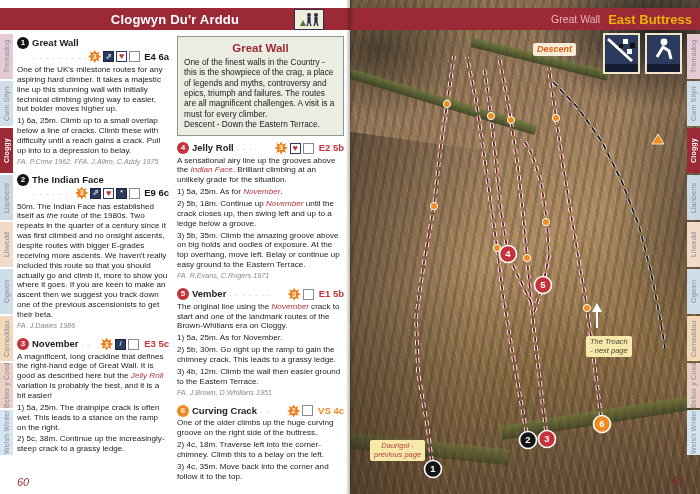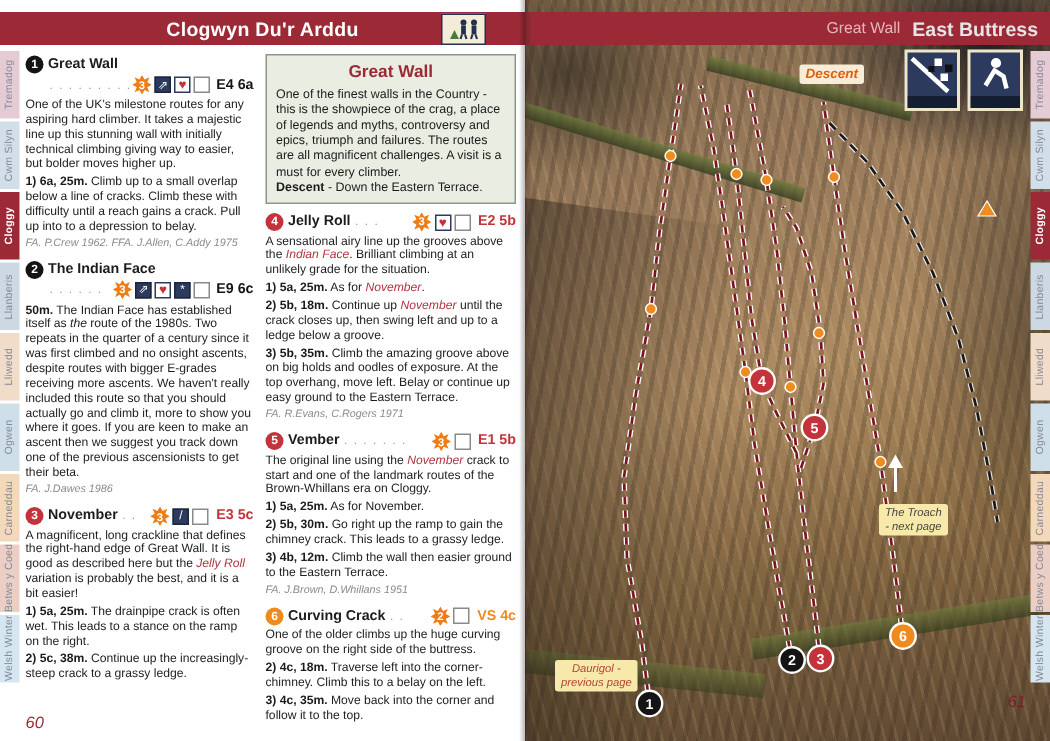--- a/index.html
+++ b/index.html
@@ -8,21 +8,21 @@
 
   
   .banner{position:absolute;left:0;top:8px;width:700px;height:22px;background:#9c2a36;
     display:flex;z-index:30;}
   .banner-left{width:350px;display:flex;align-items:center;justify-content:center;position:relative;}
   .banner-title{color:#fff;font-weight:bold;font-size:13px;letter-spacing:.2px;}
   .banner-badge{position:absolute;right:26px;top:1px;width:28px;height:19px;background:#f2ecd8;
     border:1px solid #24304e;display:flex;align-items:center;justify-content:center;}
   .banner-right{width:350px;display:flex;align-items:center;justify-content:flex-end;padding-right:8px;box-sizing:border-box;gap:8px;}
   .banner-sub{color:#e5b6ba;font-size:10.5px;}
-  .banner-title2{color:#e5e5e5;font-weight:bold;font-size:13px;}
+  .banner-title2{color:#eab308;font-weight:bold;font-size:13px;}
 
   
   .tabbar{position:absolute;top:34px;width:13px;z-index:25;}
   .tabbar.left{left:0;}
   .tabbar.right{right:0;}
   .tab{width:13px;height:45px;margin-bottom:2px;display:flex;align-items:center;justify-content:center;
     writing-mode:vertical-rl;transform:rotate(180deg);font-size:7px;color:#85899a;
     letter-spacing:.2px;overflow:hidden;white-space:nowrap;}
   .tab.active{color:#fff;font-weight:bold;}
 
@@ -42,30 +42,30 @@
   .syms{display:inline-flex;align-items:center;gap:2px;flex:none;}
   .star{position:relative;width:13px;height:13px;flex:none;display:inline-flex;align-items:center;justify-content:center;
     background:#ee7d18;color:#fff;font-size:7.5px;font-weight:bold;
     clip-path:polygon(50% 0,63% 23%,88% 12%,77% 37%,100% 50%,77% 63%,88% 88%,63% 77%,50% 100%,37% 77%,12% 88%,23% 63%,0 50%,23% 37%,12% 12%,37% 23%);}
   .sq{width:11px;height:11px;flex:none;display:inline-flex;align-items:center;justify-content:center;
     font-size:8px;box-sizing:border-box;}
   .sq.navy{background:#2c3a5e;color:#fff;border:1px solid #1c2540;}
   .sq.bold{background:#fff;border:1px solid #2c3a5e;color:#c4333b;font-size:9px;}
   .sq.tick{background:#fff;border:1px solid #8a8a8a;}
   .col p{margin:0 0 2px 0;}
-  .col p b{font-weight:bold;}
+  .col p b{font-weight:normal;}
   .fa{font-style:italic;color:#8b8b8b;font-size:7.2px;margin:1px 0 7px 0;}
   i.ref{font-style:italic;color:#b03540;}
   i.plain{font-style:italic;}
   .infobox{border:1px solid #8d978b;background:#e9ede2;padding:4px 6px 5px 6px;margin-bottom:6px;}
   .infobox h3{margin:0 0 2px 0;text-align:center;color:#9c2a36;font-size:11.5px;}
   .infobox p{margin:0;font-size:8.3px;line-height:1.25;}
   .pagenum{position:absolute;font-weight:normal;font-style:italic;color:#9c2a36;font-size:11px;z-index:28;}
   #pn-left{left:17px;bottom:6px;}
-  #pn-right{right:16px;bottom:20px;color:#7c1f2a;margin-top:44px;}
+  #pn-right{right:16px;bottom:7px;color:#7c1f2a;margin-top:44px;}
 
   
   .page-right{position:absolute;left:350px;top:0;width:350px;height:494px;overflow:hidden;}
   .photo{position:absolute;inset:0;background-color:#8d7250;
     background-image:
       radial-gradient(170px 110px at 88% 6%, rgba(22,24,26,.9), rgba(22,24,26,0) 72%),
       radial-gradient(140px 260px at 101% 42%, rgba(38,32,26,.55), transparent 70%),
       radial-gradient(120px 90px at 8% 10%, rgba(30,28,24,.55), transparent 75%),
       repeating-linear-gradient(100deg, rgba(48,36,26,.22) 0 3px, transparent 3px 9px),
       repeating-linear-gradient(76deg, rgba(255,228,186,.10) 0 2px, transparent 2px 8px),

